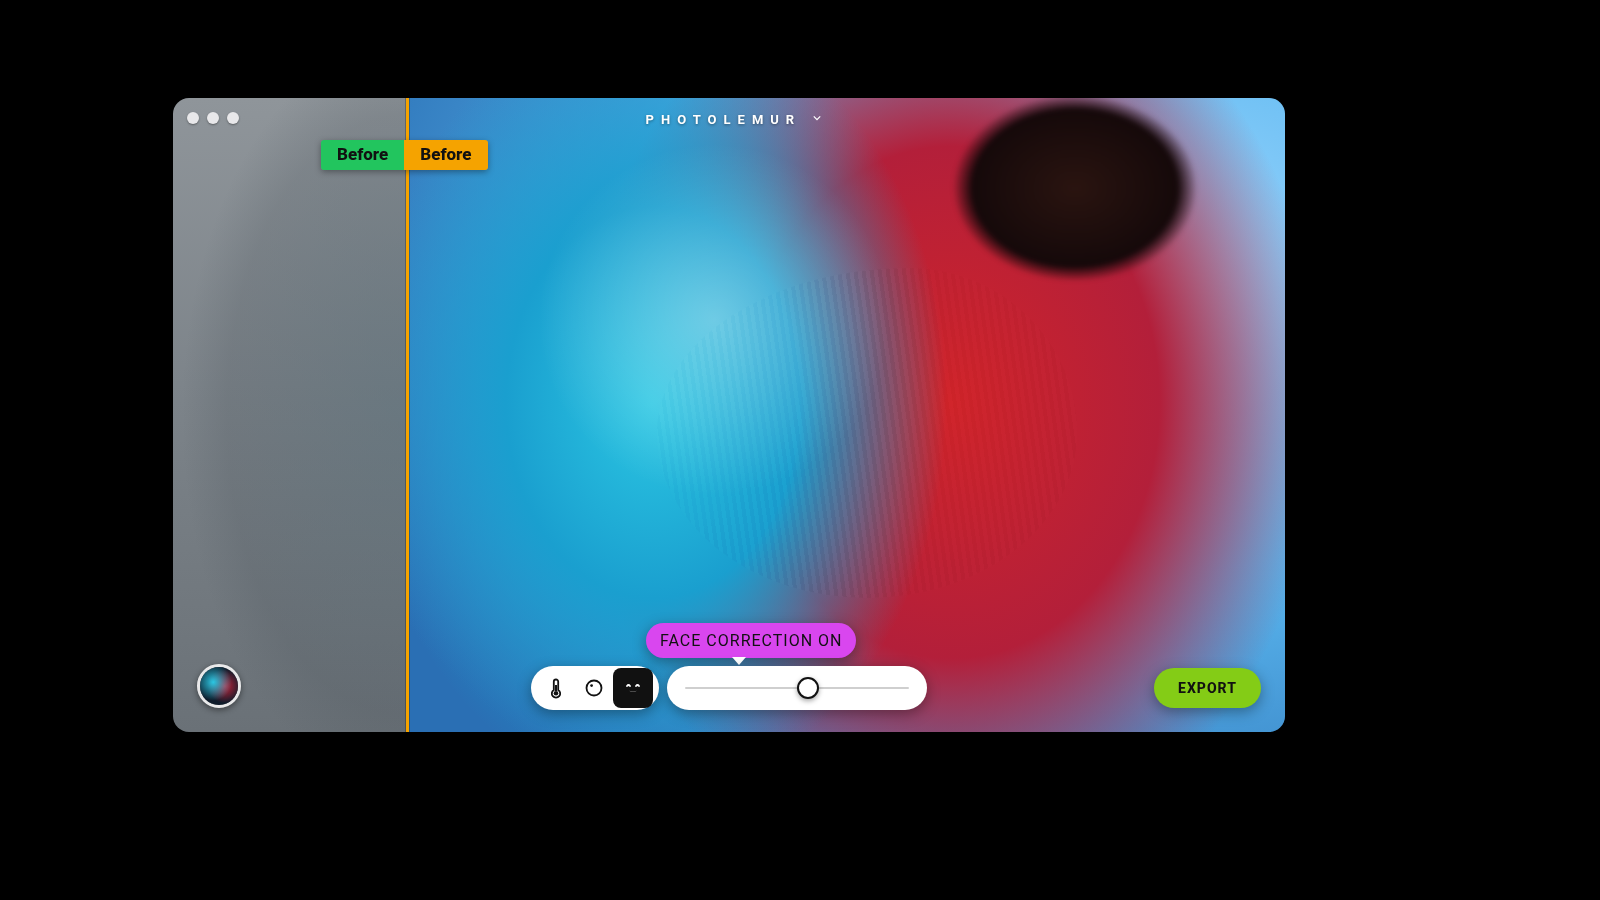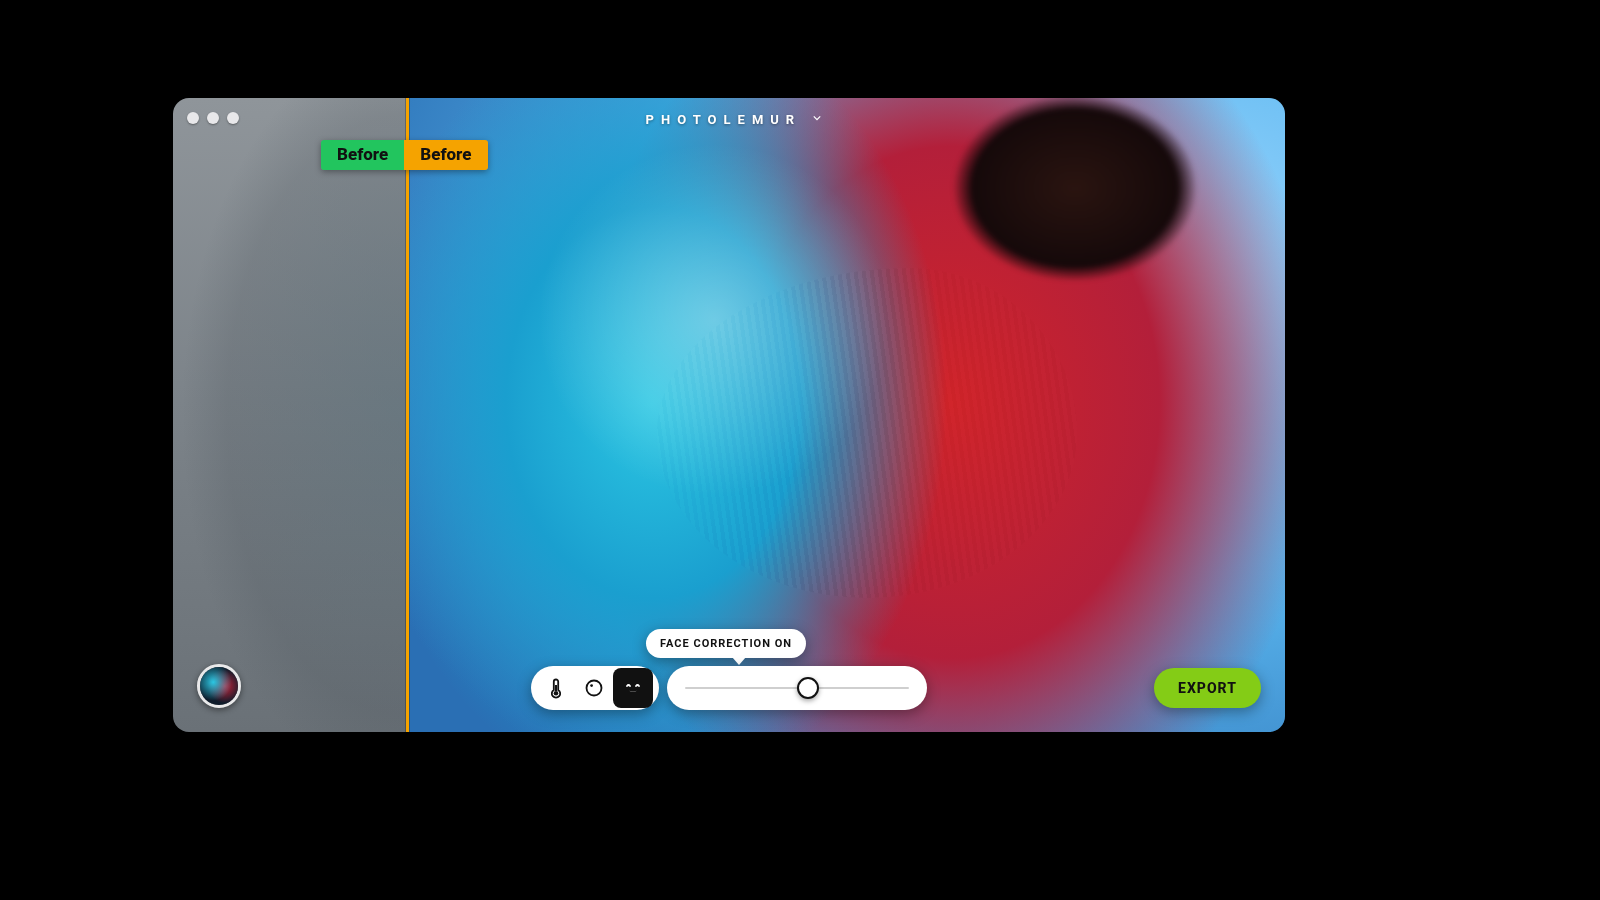--- a/index.html
+++ b/index.html
@@ -217,24 +217,24 @@
     transform: translate(-50%, -50%);
     box-shadow: 0 2px 5px rgba(0,0,0,0.35);
   }
 
   
   .tooltip {
     position: absolute;
     bottom: 74px;
     left: 50%;
     transform: translateX(-83px);
-    background: #ffffff;
+    background: #d946ef;
     color: #111;
-    font-weight: 700;
-    font-size: 11px;
+    font-weight: 400;
+    font-size: 16px;
     letter-spacing: 1px;
     padding: 8px 14px;
     border-radius: 999px;
     box-shadow: 0 4px 14px rgba(0,0,0,0.35);
     white-space: nowrap;
   }
   .tooltip::after{
     content:"";
     position:absolute;
     left: 86px;

